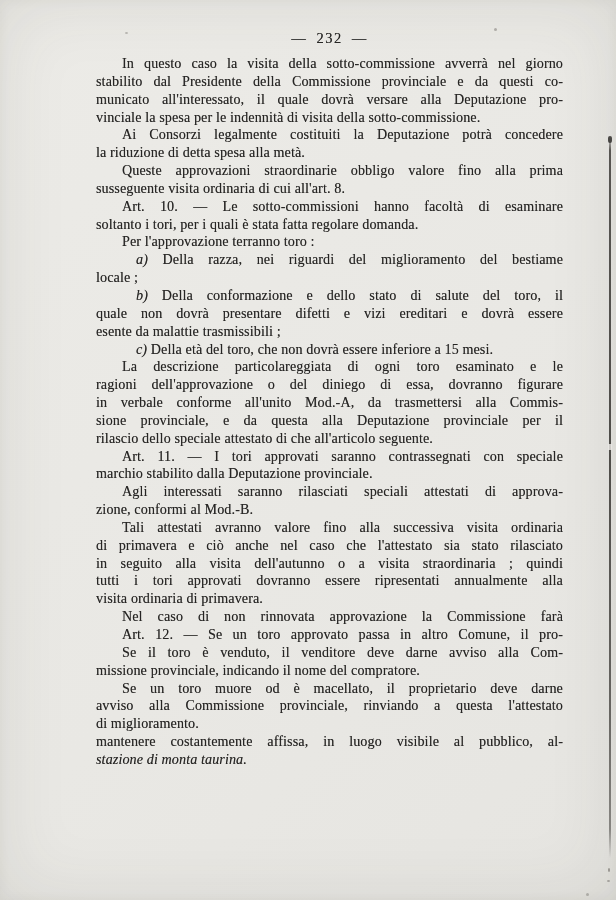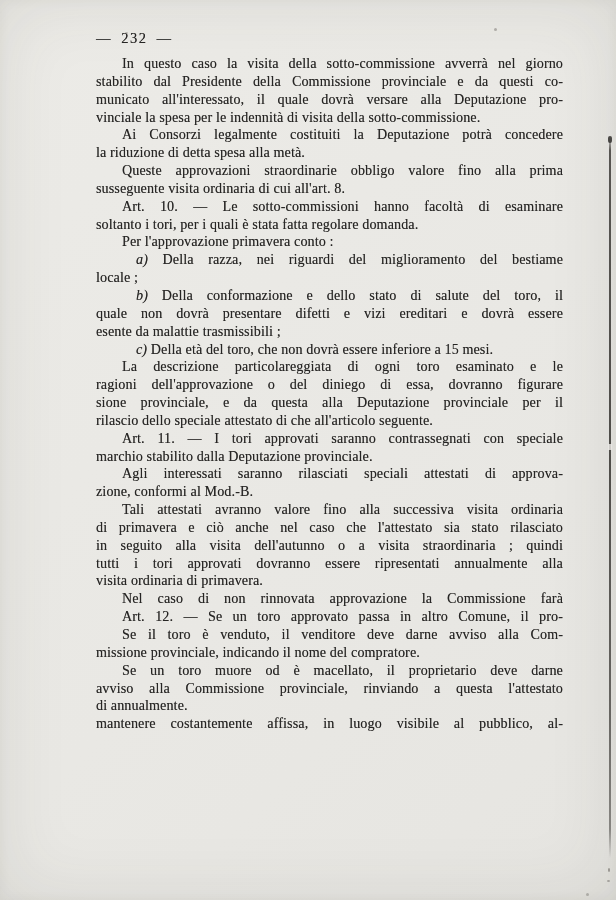--- a/index.html
+++ b/index.html
@@ -17,21 +17,21 @@
     position:relative;width:616px;height:900px;
     background:linear-gradient(135deg,#ecebe7 0%,#e9e8e4 55%,#e6e5e1 100%);
     color:var(--ink);
   }
   .vignette{
     position:absolute;inset:0;pointer-events:none;
     box-shadow:inset 0 0 70px rgba(60,55,45,.10), inset 0 0 12px rgba(60,55,45,.05);
   }
   .page-number{
     position:absolute;left:96px;top:29px;width:467px;
-    font-size:14.5px;line-height:18px;
+    text-align:center;font-size:14.5px;line-height:18px;
     letter-spacing:1.5px;word-spacing:4px;
     text-shadow:.2px .2px .4px rgba(35,33,30,.55);
   }
   .text-block{
     position:absolute;left:96px;top:55px;width:467px;
     font-size:14px;line-height:17.85px;
     letter-spacing:.15px;
     text-shadow:.2px .2px .4px rgba(35,33,30,.5);
   }
   .para{margin:0;}
@@ -89,37 +89,38 @@
       </div>
       <div class="para">
         <div class="line first"><span>Queste approvazioni straordinarie obbligo valore fino alla prima</span></div>
         <div class="line last"><span>susseguente visita ordinaria di cui all'art. 8.</span></div>
       </div>
       <div class="para">
         <div class="line first"><span>Art. 10. — Le sotto-commissioni hanno facoltà di esaminare</span></div>
         <div class="line last"><span>soltanto i tori, per i quali è stata fatta regolare domanda.</span></div>
       </div>
       <div class="para">
-        <div class="line first last"><span>Per l'approvazione primavera conto :</span></div>
+        <div class="line first last"><span>Per l'approvazione terranno toro :</span></div>
       </div>
       <div class="para list">
         <div class="line first"><span class="it">a)</span><span> Della razza, nei riguardi del miglioramento del bestiame</span></div>
         <div class="line last"><span>locale ;</span></div>
       </div>
       <div class="para list">
         <div class="line first"><span class="it">b)</span><span> Della conformazione e dello stato di salute del toro, il</span></div>
         <div class="line"><span>quale non dovrà presentare difetti e vizi ereditari e dovrà essere</span></div>
         <div class="line last"><span>esente da malattie trasmissibili ;</span></div>
       </div>
       <div class="para list">
         <div class="line first last"><span class="it">c)</span><span> Della età del toro, che non dovrà essere inferiore a 15 mesi.</span></div>
       </div>
       <div class="para">
         <div class="line first"><span>La descrizione particolareggiata di ogni toro esaminato e le</span></div>
         <div class="line"><span>ragioni dell'approvazione o del diniego di essa, dovranno figurare</span></div>
+        <div class="line"><span>in verbale conforme all'unito Mod.-A, da trasmettersi alla Commis-</span></div>
         <div class="line"><span>sione provinciale, e da questa alla Deputazione provinciale per il</span></div>
         <div class="line last"><span>rilascio dello speciale attestato di che all'articolo seguente.</span></div>
       </div>
       <div class="para">
         <div class="line first"><span>Art. 11. — I tori approvati saranno contrassegnati con speciale</span></div>
         <div class="line last"><span>marchio stabilito dalla Deputazione provinciale.</span></div>
       </div>
       <div class="para">
         <div class="line first"><span>Agli interessati saranno rilasciati speciali attestati di approva-</span></div>
         <div class="line last"><span>zione, conformi al Mod.-B.</span></div>
@@ -137,24 +138,25 @@
       <div class="para">
         <div class="line first"><span>Art. 12. — Se un toro approvato passa in altro Comune, il pro-</span></div>
       </div>
       <div class="para">
         <div class="line first"><span>Se il toro è venduto, il venditore deve darne avviso alla Com-</span></div>
         <div class="line last"><span>missione provinciale, indicando il nome del compratore.</span></div>
       </div>
       <div class="para">
         <div class="line first"><span>Se un toro muore od è macellato, il proprietario deve darne</span></div>
         <div class="line"><span>avviso alla Commissione provinciale, rinviando a questa l'attestato</span></div>
-        <div class="line last"><span>di annualmente.</span></div>
+        <div class="line last"><span>di miglioramento.</span></div>
       </div>
       <div class="para">
         <div class="line"><span>mantenere costantemente affissa, in luogo visibile al pubblico, al-</span></div>
+        <div class="line last"><span class="it">stazione di monta taurina.</span></div>
       </div>
     </div>
 
   <div class="edge-line"></div>
   <div class="edge-blob"></div>
   <div class="edge-gap"></div>
 
   <div class="speck s1"></div>
   <div class="speck s2"></div>
   <div class="speck s3"></div>

